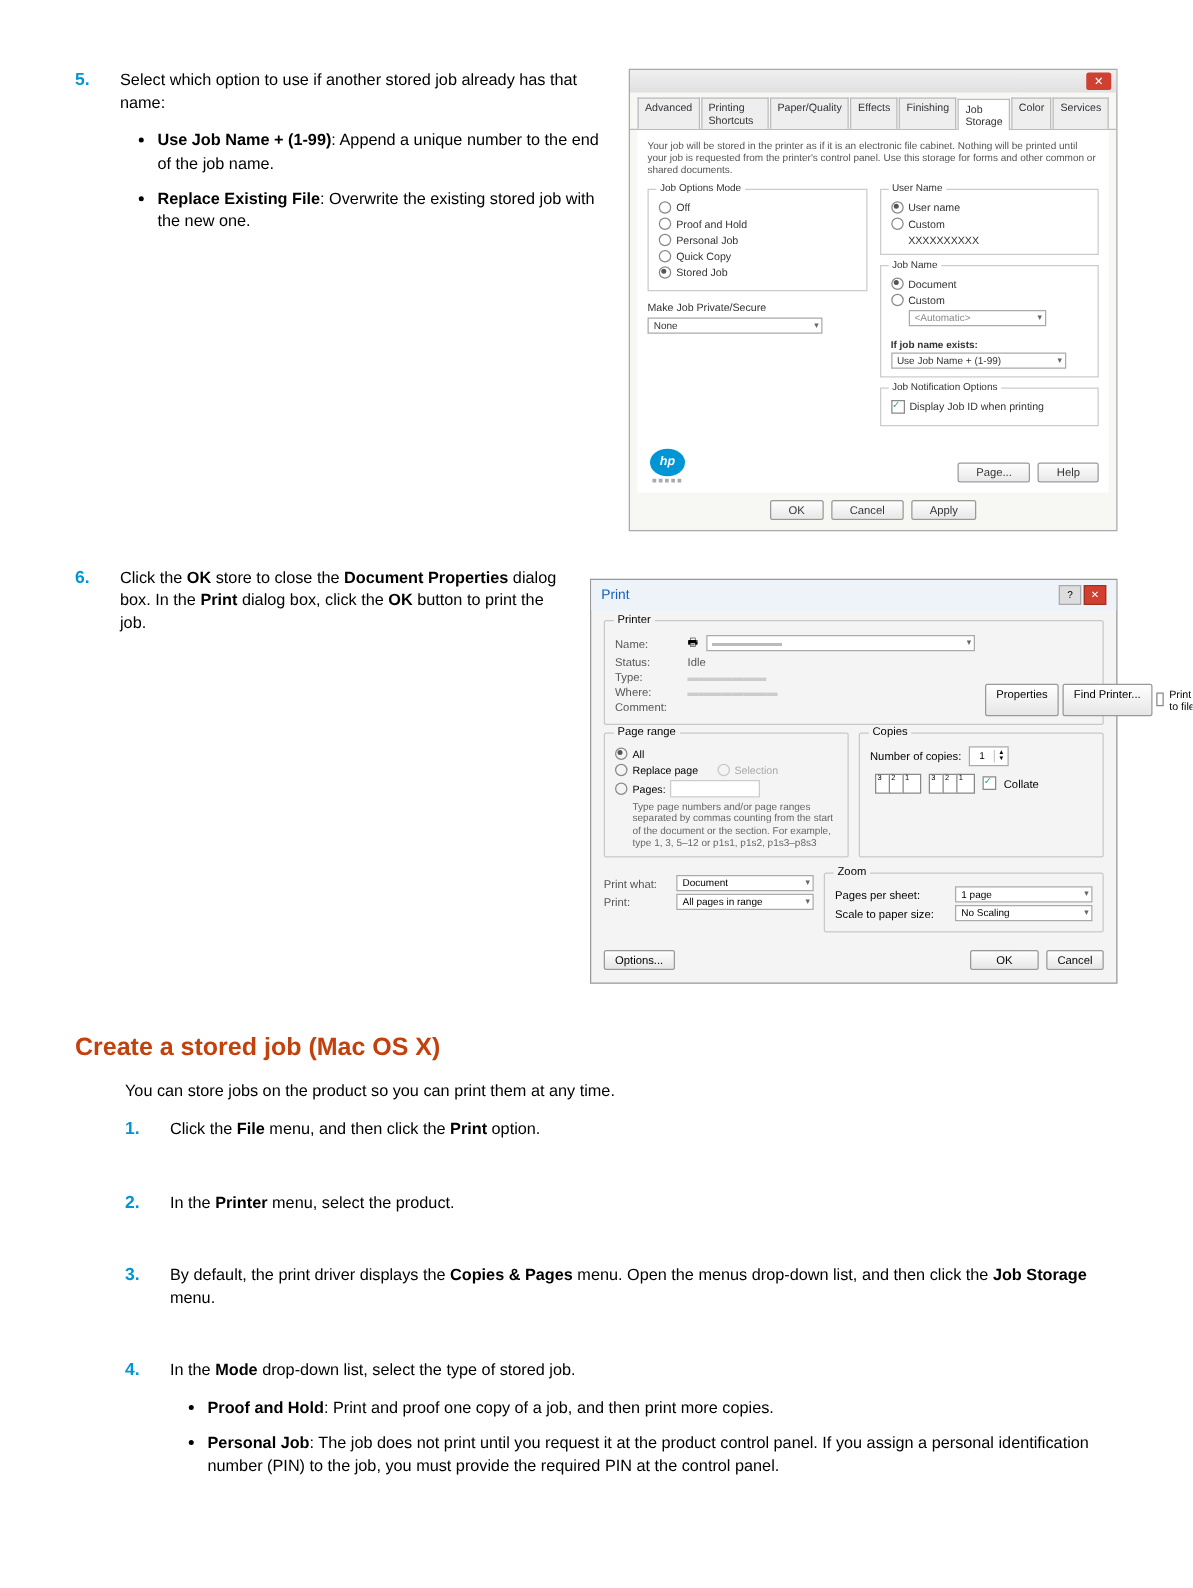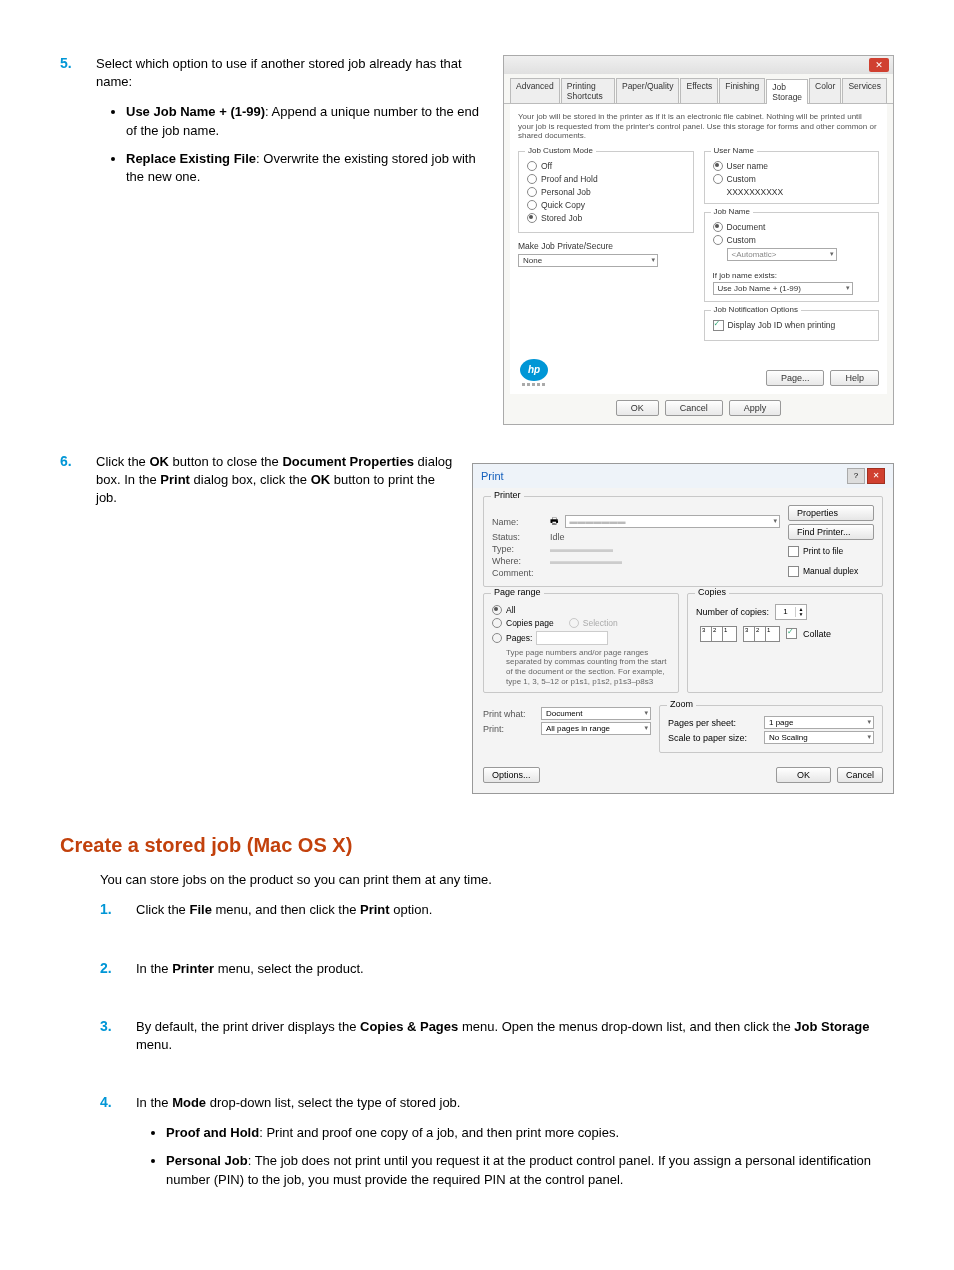--- a/index.html
+++ b/index.html
@@ -136,21 +136,21 @@
         <div class="tab">Finishing</div>
         <div class="tab active">Job Storage</div>
         <div class="tab">Color</div>
         <div class="tab">Services</div>
       </div>
       <div class="dlg-inner">
         <div class="info-txt">Your job will be stored in the printer as if it is an electronic file cabinet. Nothing will be printed until your job is requested from the printer's control panel. Use this storage for forms and other common or shared documents.</div>
         <div class="two-pane">
           <div class="pane">
             <div class="fieldset">
-              <div class="fieldset-label">Job Custom Mode</div>
+              <div class="fieldset-label">Job Options Mode</div>
               <div class="radio-row">
                   <span class="radio"></span>
                   <span>Off</span>
                 </div>
               <div class="radio-row">
                   <span class="radio"></span>
                   <span>Proof and Hold</span>
                 </div>
               <div class="radio-row">
                   <span class="radio"></span>
@@ -187,21 +187,21 @@
               <div class="fieldset-label">Job Name</div>
               <div class="radio-row">
                   <span class="radio sel"></span>
                   <span>Document</span>
                 </div>
               <div class="radio-row">
                   <span class="radio"></span>
                   <span>Custom</span>
                 </div>
               <div class="sel-box" style="margin-left:14px; margin-bottom:6px; color:#888;">&lt;Automatic&gt;</div>
-              <div style="font-size:8px; margin-top:4px;">If job name exists:</div>
+              <div style="font-size:8px; margin-top:4px;font-weight:bold;">If job name exists:</div>
               <div class="sel-box" style="width:120px; margin-top:2px;">Use Job Name + (1-99)</div>
             </div>
             <div class="fieldset">
               <div class="fieldset-label">Job Notification Options</div>
               <div class="radio-row">
                   <span class="chk sel"></span>
                   <span>Display Job ID when printing</span>
                 </div>
             </div>
           </div>
@@ -229,21 +229,21 @@
         <div class="btn">Apply</div>
       </div>
     </div>
   </div>
 </div>
 
 <div class="step-row two-col">
   <div class="step-num">6.</div>
   <div class="step-body step-col-text">
     <p>
-      <span>Click the </span><strong>OK</strong><span> button to close the </span><strong>Document Properties</strong><span> dialog box. In the </span><strong>Print</strong><span> dialog box, click the </span><strong>OK</strong><span> button to print the job.</span>
+      <span>Click the </span><strong>OK</strong><span> store to close the </span><strong>Document Properties</strong><span> dialog box. In the </span><strong>Print</strong><span> dialog box, click the </span><strong>OK</strong><span> button to print the job.</span>
     </p>
   </div>
   <div class="step-col-img">
 
     <div class="pd">
       <div class="pd-title">
         <span class="pd-title-left">Print</span>
         <div class="pd-title-icons">
           <span>?</span>
           <span class="cl">✕</span>
@@ -268,42 +268,42 @@
                   <span class="pd-val" style="color:#ccc;">▬▬▬▬▬▬▬</span>
                 </div>
               <div class="pd-row">
                   <span class="pd-label">Where:</span>
                   <span class="pd-val" style="color:#ccc;">▬▬▬▬▬▬▬▬</span>
                 </div>
               <div class="pd-row">
                   <span class="pd-label">Comment:</span>
                 </div>
             </div>
-            <div style="display:flex; flex-direction:column; gap:3px; width:86px;">
+            <div style="display:flex; flex-direction:row; gap:3px; width:86px;">
               <div class="pd-btn">Properties</div>
               <div class="pd-btn">Find Printer...</div>
               <div class="radio-row">
                   <span class="chk"></span>
                   <span>Print to file</span>
                 </div>
               <div class="radio-row">
                   <span class="chk"></span>
                   <span>Manual duplex</span>
                 </div>
             </div>
           </div>
         </div>
         <div class="pd-two">
           <div class="pd-fs">
             <div class="pd-fs-lbl">Page range</div>
             <div class="radio-row">
                 <span class="radio sel"></span>
                 <span>All</span>
               </div>
-            <div class="radio-row"><span class="radio"></span><span>Copies page</span>&nbsp;&nbsp;&nbsp;<span class="radio" style="opacity:.4;"></span><span style="color:#aaa;">Selection</span></div>
+            <div class="radio-row"><span class="radio"></span><span>Replace page</span>&nbsp;&nbsp;&nbsp;<span class="radio" style="opacity:.4;"></span><span style="color:#aaa;">Selection</span></div>
             <div class="radio-row">
                 <span class="radio"></span>
                 <span>Pages:</span>
                 <span style="border:1px solid #ccc; background:#fff; width:70px; height:12px; display:inline-block;"></span>
               </div>
             <div class="pages-txt">Type page numbers and/or page ranges separated by commas counting from the start of the document or the section. For example, type 1, 3, 5–12 or p1s1, p1s2, p1s3–p8s3</div>
           </div>
           <div class="pd-fs">
             <div class="pd-fs-lbl">Copies</div>
             <div class="pd-row">

